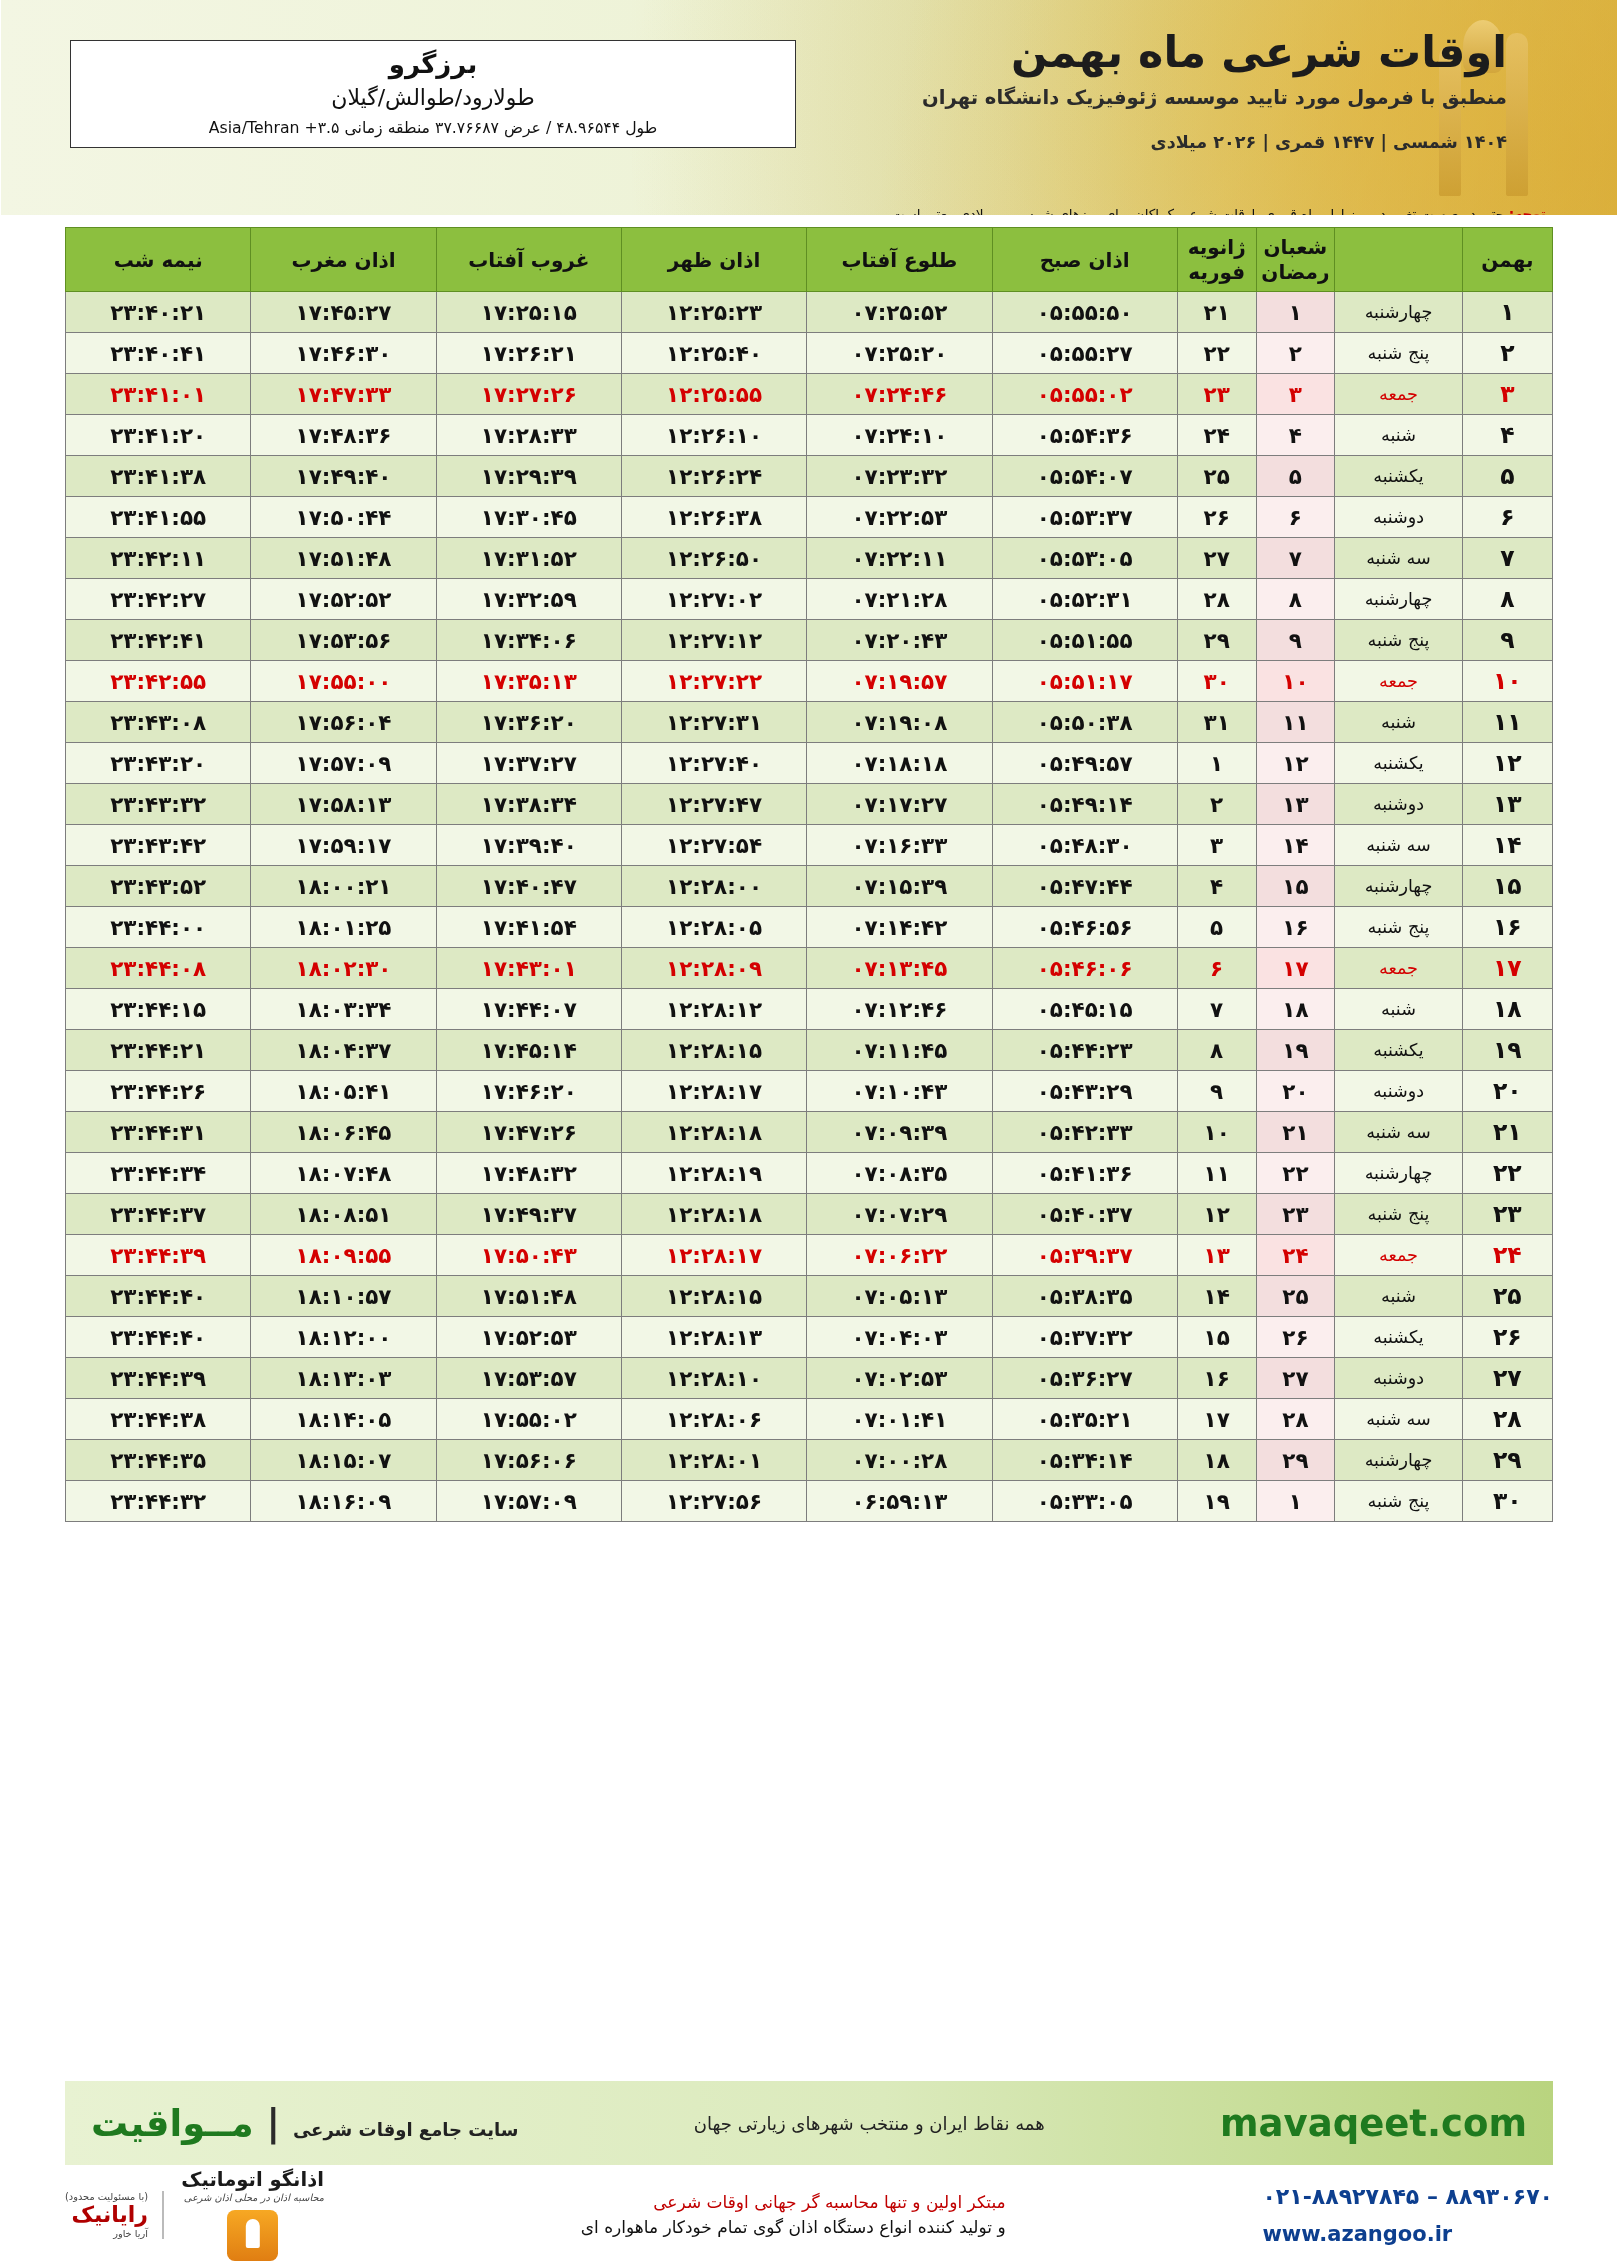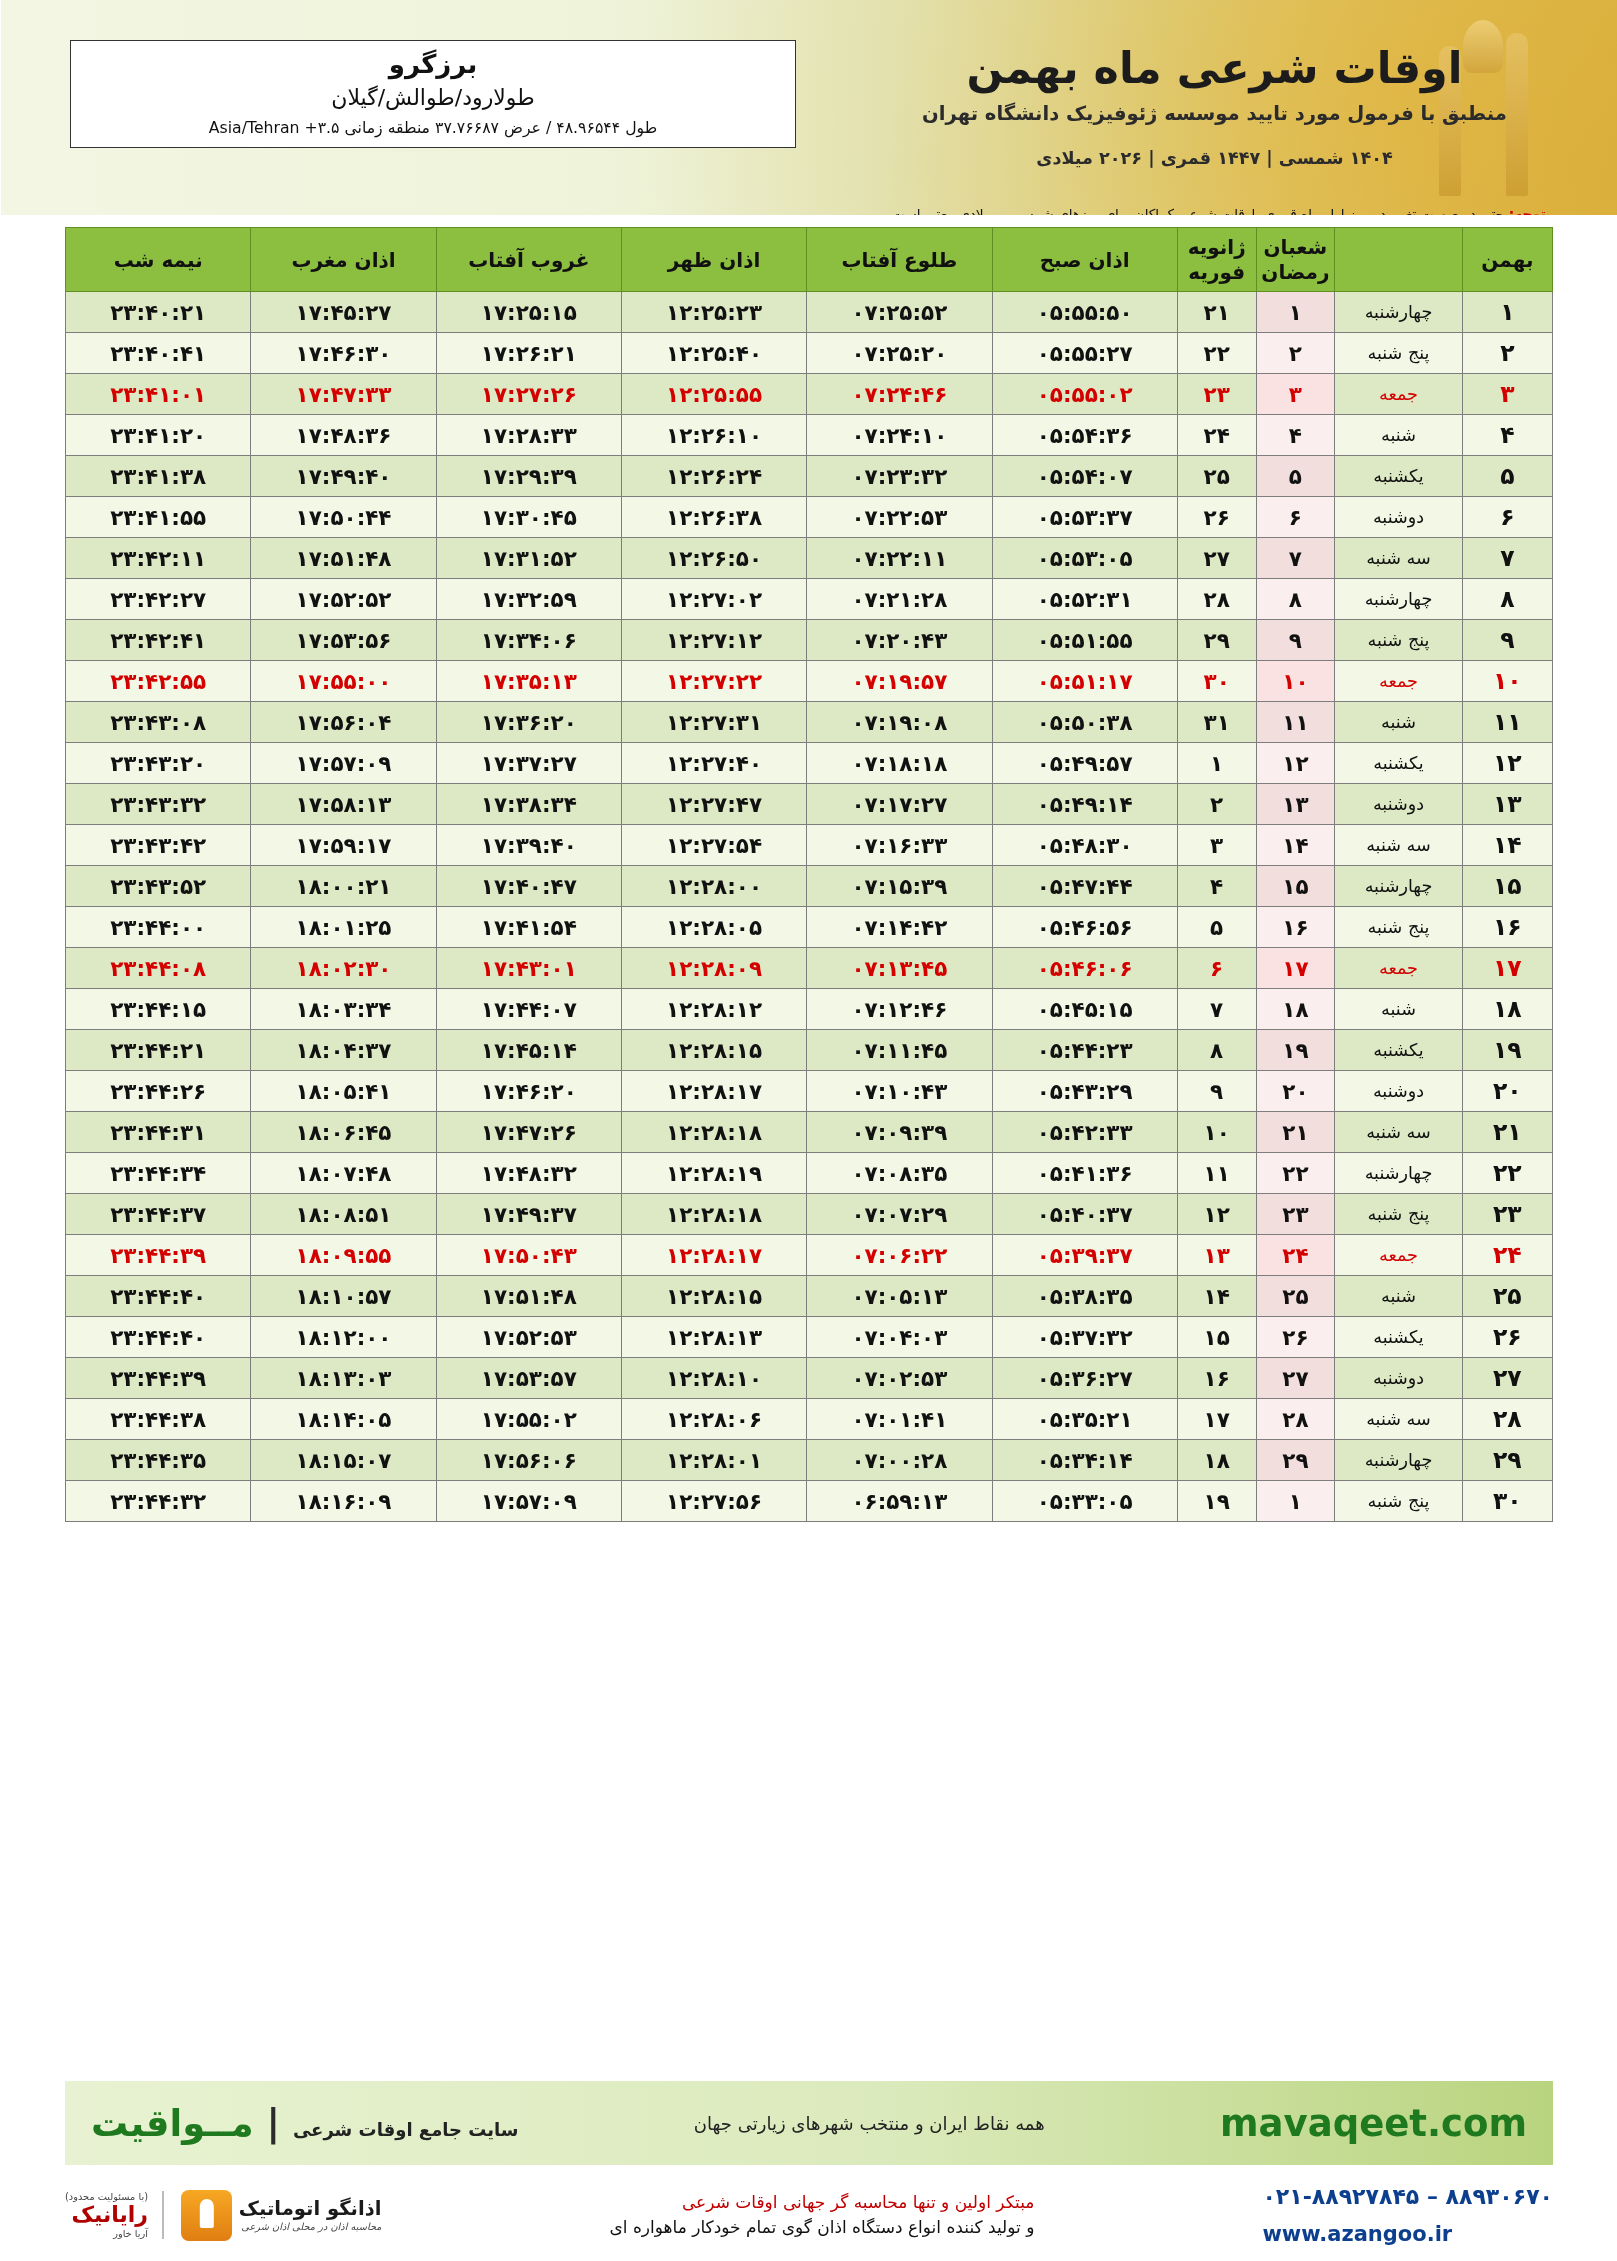--- a/index.html
+++ b/index.html
@@ -55,22 +55,22 @@
     width: 40px;
     height: 53px;
     background: linear-gradient(180deg, #f0d27f, #cfa23a);
     border-radius: 50% 50% 20% 20%;
     opacity: .8;
   }
 
   .title-block {
     position: absolute;
     right: 111px;
-    top: 46px;
-    text-align: center;
+    top: 30px;
+    text-align: right;
     z-index: 4;
   }
   .title-main {
     font-size: 43px;
     font-weight: bold;
     color: #1c1c1c;
     line-height: 1.05;
     letter-spacing: -0.7px;
   }
   .title-sub {
@@ -244,20 +244,21 @@
   .logos {
     display: flex;
     align-items: center;
     gap: 17px;
     direction: rtl;
   }
   .logo-azangoo {
     display: flex;
     align-items: center;
     gap: 6.5px;
+    flex-direction: column;
   }
   .logo-mark {
     width: 51px;
     height: 51px;
     background: linear-gradient(180deg, #f7a823, #e07e12);
     border-radius: 7.8px;
     position: relative;
   }
   .logo-mark::after {
     content: "";

